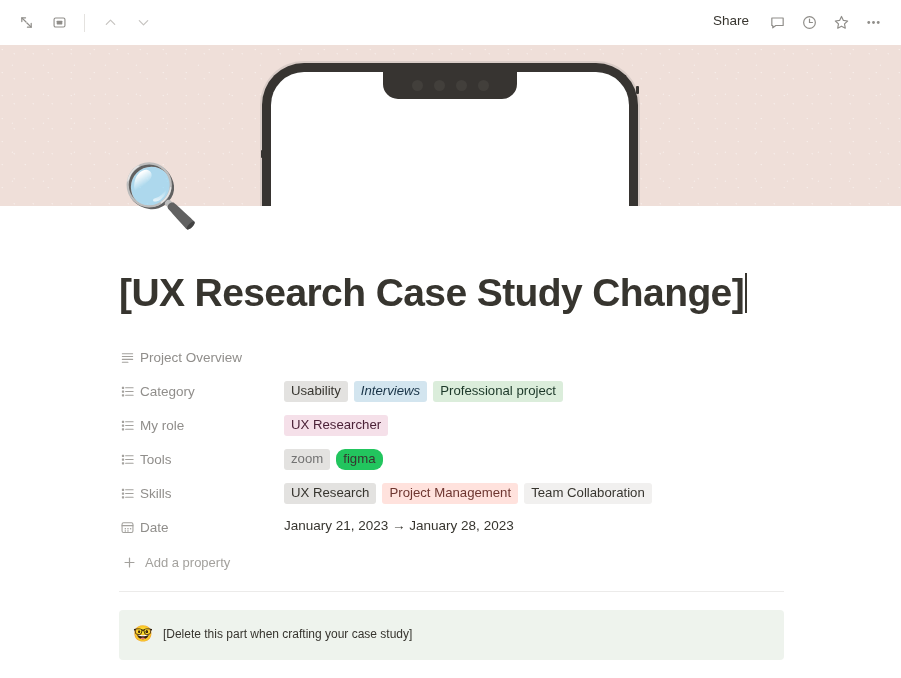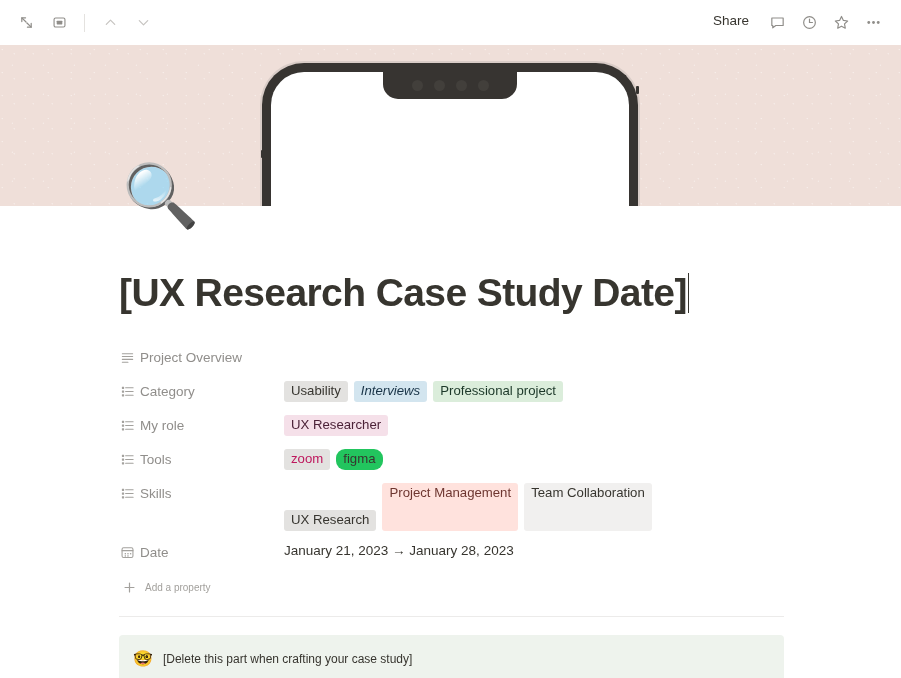--- a/index.html
+++ b/index.html
@@ -204,21 +204,21 @@
     white-space: nowrap;
   }
 
   .date-val { font-size: 13.5px; color: #37352f; padding-top: 3px; }
 
   .add-prop {
     display: flex;
     align-items: center;
     gap: 8px;
     color: #a3a19d;
-    font-size: 10px;
+    font-size: 13px;
     margin-top: 6px;
     height: 26px;
     cursor: pointer;
     width: 165px;
     padding-left: 2px;
   }
   .add-prop .plus {
     width: 16px; height: 16px;
     display: flex; align-items: center; justify-content: center;
   }
@@ -320,21 +320,21 @@
     <div class="phone-btn left"></div>
     <div class="phone-btn right"></div>
   </div>
 </div>
 
 <div class="page-icon">🔍</div>
 
 <div class="page">
   <div class="page-inner">
 
-    <h1 class="title"><span>[UX Research Case Study Date]</span><span class="caret"></span></h1>
+    <h1 class="title"><span>[UX Research Case Study Change]</span><span class="caret"></span></h1>
 
     <div class="props">
         <div class="prop-row">
           <div class="prop-label">
             <span class="prop-icon">
               <svg width="15" height="15" viewBox="0 0 16 16" fill="none" stroke="currentColor" stroke-width="1.15" stroke-linecap="round">
                 <path d="M2.5 4h11M2.5 7h11M2.5 10h11M2.5 13h6"></path>
               </svg>
             </span>
             <span>Project Overview</span>
@@ -385,40 +385,40 @@
                 <path d="M6 4h8M6 8h8M6 12h8"></path>
                 <rect x="2" y="2.8" width="2.4" height="2.4" rx="0.4" fill="currentColor" stroke="none"></rect>
                 <rect x="2" y="6.8" width="2.4" height="2.4" rx="0.4" fill="currentColor" stroke="none"></rect>
                 <rect x="2" y="10.8" width="2.4" height="2.4" rx="0.4" fill="currentColor" stroke="none"></rect>
               </svg>
             </span>
             <span>Tools</span>
           </div>
           <div class="prop-value">
             <div class="tags">
-              <span class="tag" style="background: rgb(227, 226, 224); color: #be185d;">zoom</span>
+              <span class="tag" style="background: rgb(227, 226, 224); color: #737373;">zoom</span>
               <span class="tag" style="background: #22c55e; color: rgb(55, 53, 47); border-radius: 9px;">figma</span>
             </div>
           </div>
         </div>
         <div class="prop-row">
           <div class="prop-label">
             <span class="prop-icon">
               <svg width="15" height="15" viewBox="0 0 16 16" fill="none" stroke="currentColor" stroke-width="1.15" stroke-linecap="round">
                 <path d="M6 4h8M6 8h8M6 12h8"></path>
                 <rect x="2" y="2.8" width="2.4" height="2.4" rx="0.4" fill="currentColor" stroke="none"></rect>
                 <rect x="2" y="6.8" width="2.4" height="2.4" rx="0.4" fill="currentColor" stroke="none"></rect>
                 <rect x="2" y="10.8" width="2.4" height="2.4" rx="0.4" fill="currentColor" stroke="none"></rect>
               </svg>
             </span>
             <span>Skills</span>
           </div>
           <div class="prop-value">
             <div class="tags">
-              <span class="tag" style="background: rgb(227, 226, 224); color: rgb(55, 53, 47); margin-top: 27px;">UX Research</span>
+              <span class="tag" style="background: rgb(227, 226, 224); color: rgb(55, 53, 47);">UX Research</span>
               <span class="tag" style="background: rgb(255, 226, 221); color: rgb(110, 54, 48);">Project Management</span>
               <span class="tag" style="background: rgb(241, 240, 239); color: rgb(55, 53, 47);">Team Collaboration</span>
             </div>
           </div>
         </div>
         <div class="prop-row">
           <div class="prop-label">
             <span class="prop-icon">
               <svg width="15" height="15" viewBox="0 0 16 16" fill="none" stroke="currentColor" stroke-width="1.15" stroke-linecap="round">
                 <rect x="2.2" y="3" width="11.6" height="10.4" rx="1.6"></rect>

